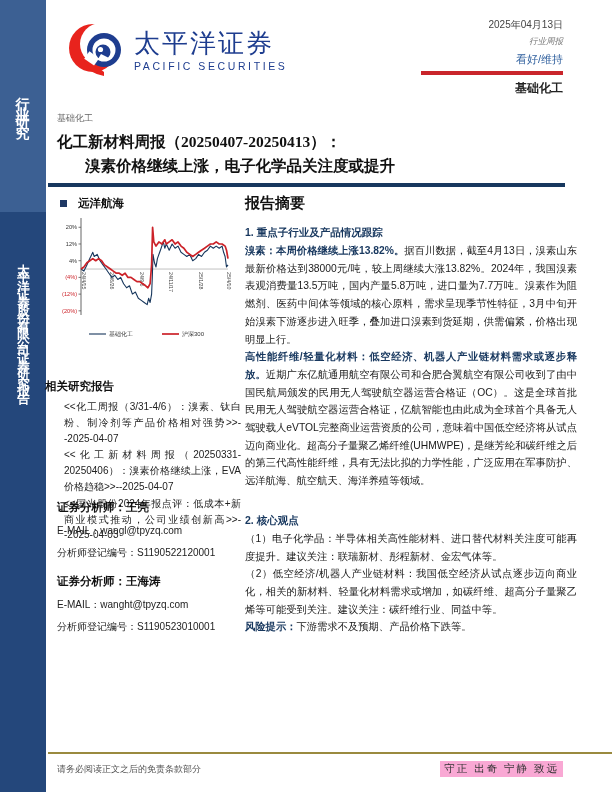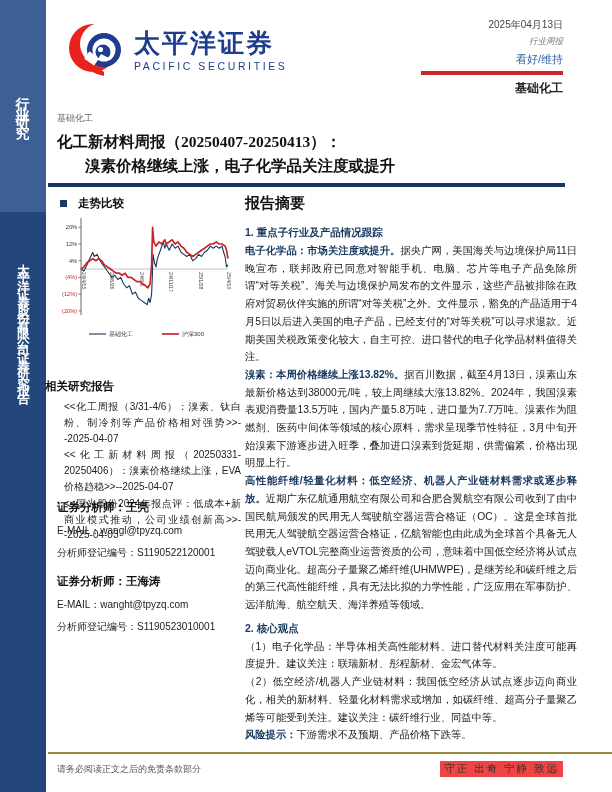--- a/index.html
+++ b/index.html
@@ -9,21 +9,21 @@
   .sidebar{position:absolute;left:0;top:0;width:46px;height:792px;}
   .sidebar-top{position:absolute;left:0;top:0;width:46px;height:212px;background:#3c6093;}
   .sidebar-bottom{position:absolute;left:0;top:212px;width:46px;height:580px;background:#24477b;}
   .vtext{writing-mode:vertical-rl;text-orientation:upright;color:#fff;font-weight:bold;
          position:absolute;left:50%;transform:translateX(-50%);}
   .vtext.industry{top:86px;font-size:14px;letter-spacing:9px;}
   .vtext.company{top:42px;font-size:12.5px;letter-spacing:8px;}
   
   .logo{position:absolute;left:68px;top:14px;display:flex;align-items:center;}
   .logo-text{margin-left:8px;}
-  .logo-cn{font-size:26px;font-weight:bold;color:#1e3d8f;letter-spacing:2px;line-height:1;}
+  .logo-cn{font-size:26px;font-weight:normal;color:#1e3d8f;letter-spacing:2px;line-height:1;}
   .logo-en{font-size:10.5px;color:#1e3d8f;letter-spacing:2.6px;margin-top:4px;}
   .hdr-right{position:absolute;right:49px;top:18px;width:180px;text-align:right;}
   .hdr-date{font-size:10px;color:#444;}
   .hdr-type{font-size:8.5px;color:#777;margin-top:4px;font-style:italic;}
   .hdr-rating{font-size:11px;color:#30609e;margin-top:4px;}
   .hdr-redline{height:3.5px;background:#c9252b;width:142px;margin:4px 0 5px auto;}
   .hdr-industry{font-size:12px;font-weight:bold;color:#222;}
   
   .cat-label{position:absolute;left:57px;top:112px;font-size:9px;color:#666;}
   .title{position:absolute;left:57px;top:130px;width:510px;
@@ -42,28 +42,28 @@
   .analysts{position:absolute;left:57px;top:500px;width:177px;}
   .an-name{font-size:11.5px;font-weight:bold;color:#111;margin:0 0 9px 0;}
   .an-line{font-size:10px;color:#222;margin:0 0 8px 0;}
   .an-gap{height:6px;}
   
   .summary{position:absolute;left:245px;top:194px;width:332px;}
   .sum-head{font-size:15px;font-weight:bold;color:#111;margin:0 0 13px 0;}
   .sec-title{font-size:10.5px;font-weight:bold;color:#17375e;margin:0 0 2px 0;}
   .para{font-size:10.3px;line-height:1.72;text-align:justify;margin:0;color:#1a1a1a;}
   .para b{color:#17375e;}
-  .sec2{margin-top:8px;}
+  .sec2{margin-top:24px;}
   .points .para{margin:0;}
   .risk{}
   
   .footer-line{position:absolute;left:48px;top:752px;width:564px;height:2px;background:#9a8a3f;}
   .footer-left{position:absolute;left:57px;top:763px;font-size:9px;color:#555;}
   .footer-right{position:absolute;right:49px;top:761px;font-size:10.5px;color:#333;
-                background:#ef4444;padding:1px 4px;letter-spacing:2px;}
+                background:#f9a8d4;padding:1px 4px;letter-spacing:2px;}
 </style>
 </head>
 <body>
 
 <div class="page">
 
   <div class="sidebar">
     <div class="sidebar-top">
       <div class="vtext industry">行业研究</div>
     </div>
@@ -100,21 +100,21 @@
 
   <div class="cat-label">基础化工</div>
   <div class="title">
     <div class="l1">化工新材料周报（20250407-20250413）：</div>
     <div class="l2">溴素价格继续上涨，电子化学品关注度或提升</div>
   </div>
   <div class="title-rule"></div>
 
   <div class="trend-head">
     <div class="bullet-sq"></div>
-    <span>走势比较</span>
+    <span>远洋航海</span>
   </div>
   <div class="chart-wrap">
     <svg id="trend-svg" width="178" height="135" viewBox="0 0 178 135">
         <line x1="26" y1="56.04444444444444" x2="173" y2="56.04444444444444" stroke="#999" stroke-width="0.6"></line>
         <line x1="26" y1="5" x2="26" y2="102" stroke="#555" stroke-width="0.9"></line>
         <line x1="23.5" y1="14.266666666666666" x2="26" y2="14.266666666666666" stroke="#555" stroke-width="0.8"></line>
         <text x="22" y="16.266666666666666" text-anchor="end" font-size="5.6" fill="#333">20%</text>
         <line x1="23.5" y1="30.977777777777778" x2="26" y2="30.977777777777778" stroke="#555" stroke-width="0.8"></line>
         <text x="22" y="32.977777777777774" text-anchor="end" font-size="5.6" fill="#333">12%</text>
         <line x1="23.5" y1="47.68888888888889" x2="26" y2="47.68888888888889" stroke="#555" stroke-width="0.8"></line>
@@ -153,21 +153,20 @@
     <div class="an-line">分析师登记编号：S1190522120001</div>
     <div class="an-gap"></div>
     <div class="an-name">证券分析师：王海涛</div>
     <div class="an-line">E-MAIL：wanght@tpyzq.com</div>
     <div class="an-line">分析师登记编号：S1190523010001</div>
   </div>
 
   <div class="summary">
     <div class="sum-head">报告摘要</div>
     <div class="sec-title">1. 重点子行业及产品情况跟踪</div>
-    <p class="para"><b>电子化学品：市场关注度或提升。</b><span>据央广网，美国海关与边境保护局11日晚宣布，联邦政府已同意对智能手机、电脑、芯片等电子产品免除所谓“对等关税”。海关与边境保护局发布的文件显示，这些产品被排除在政府对贸易伙伴实施的所谓“对等关税”之外。文件显示，豁免的产品适用于4月5日以后进入美国的电子产品，已经支付的“对等关税”可以寻求退款。近期美国关税政策变化较大，自主可控、进口替代的电子化学品材料值得关注。</span></p>
     <p class="para"><b>溴素：本周价格继续上涨13.82%。</b><span>据百川数据，截至4月13日，溴素山东最新价格达到38000元/吨，较上周继续大涨13.82%。2024年，我国溴素表观消费量13.5万吨，国内产量5.8万吨，进口量为7.7万吨。溴素作为阻燃剂、医药中间体等领域的核心原料，需求呈现季节性特征，3月中旬开始溴素下游逐步进入旺季，叠加进口溴素到货延期，供需偏紧，价格出现明显上行。</span></p>
     <p class="para"><b>高性能纤维/轻量化材料：低空经济、机器人产业链材料需求或逐步释放。</b><span>近期广东亿航通用航空有限公司和合肥合翼航空有限公司收到了由中国民航局颁发的民用无人驾驶航空器运营合格证（OC）。这是全球首批民用无人驾驶航空器运营合格证，亿航智能也由此成为全球首个具备无人驾驶载人eVTOL完整商业运营资质的公司，意味着中国低空经济将从试点迈向商业化。超高分子量聚乙烯纤维(UHMWPE)，是继芳纶和碳纤维之后的第三代高性能纤维，具有无法比拟的力学性能，广泛应用在军事防护、远洋航海、航空航天、海洋养殖等领域。</span></p>
     <div class="sec-title sec2">2. 核心观点</div>
     <div class="points">
       <p class="para">（1）电子化学品：半导体相关高性能材料、进口替代材料关注度可能再度提升。建议关注：联瑞新材、彤程新材、金宏气体等。</p>
       <p class="para">（2）低空经济/机器人产业链材料：我国低空经济从试点逐步迈向商业化，相关的新材料、轻量化材料需求或增加，如碳纤维、超高分子量聚乙烯等可能受到关注。建议关注：碳纤维行业、同益中等。</p>
     </div>
     <p class="para risk"><b>风险提示：</b><span>下游需求不及预期、产品价格下跌等。</span></p>
   </div>
 

